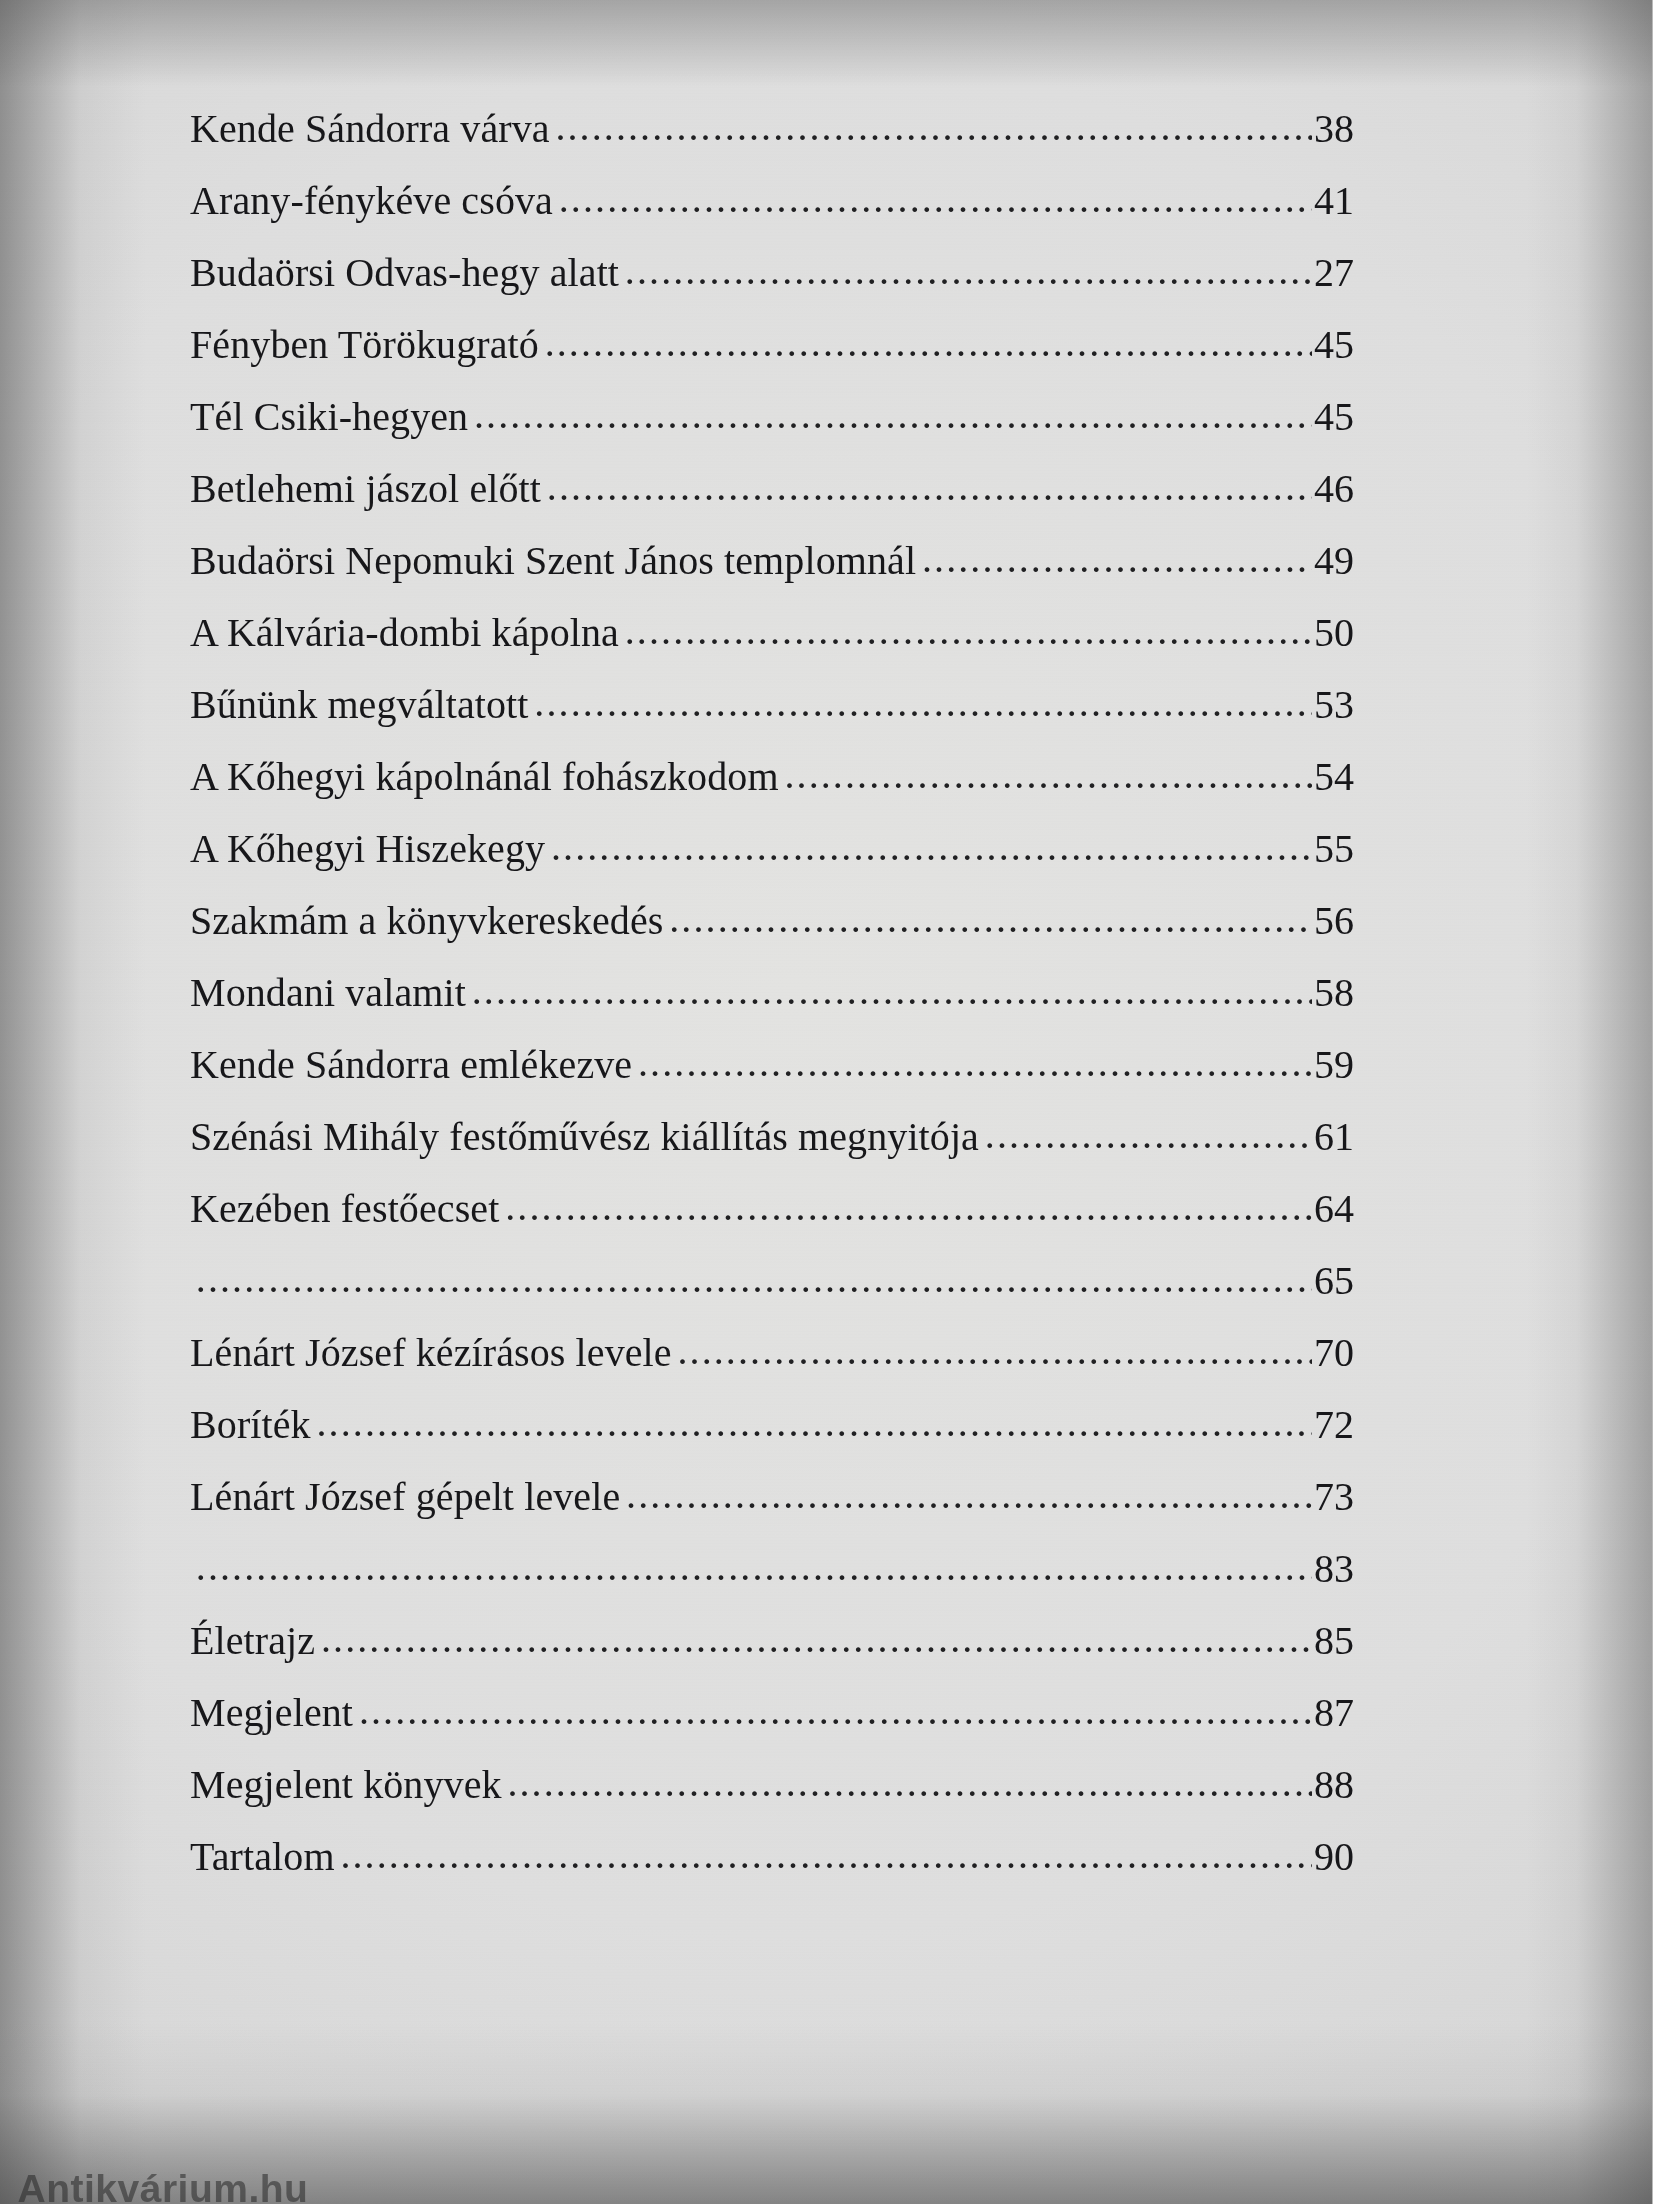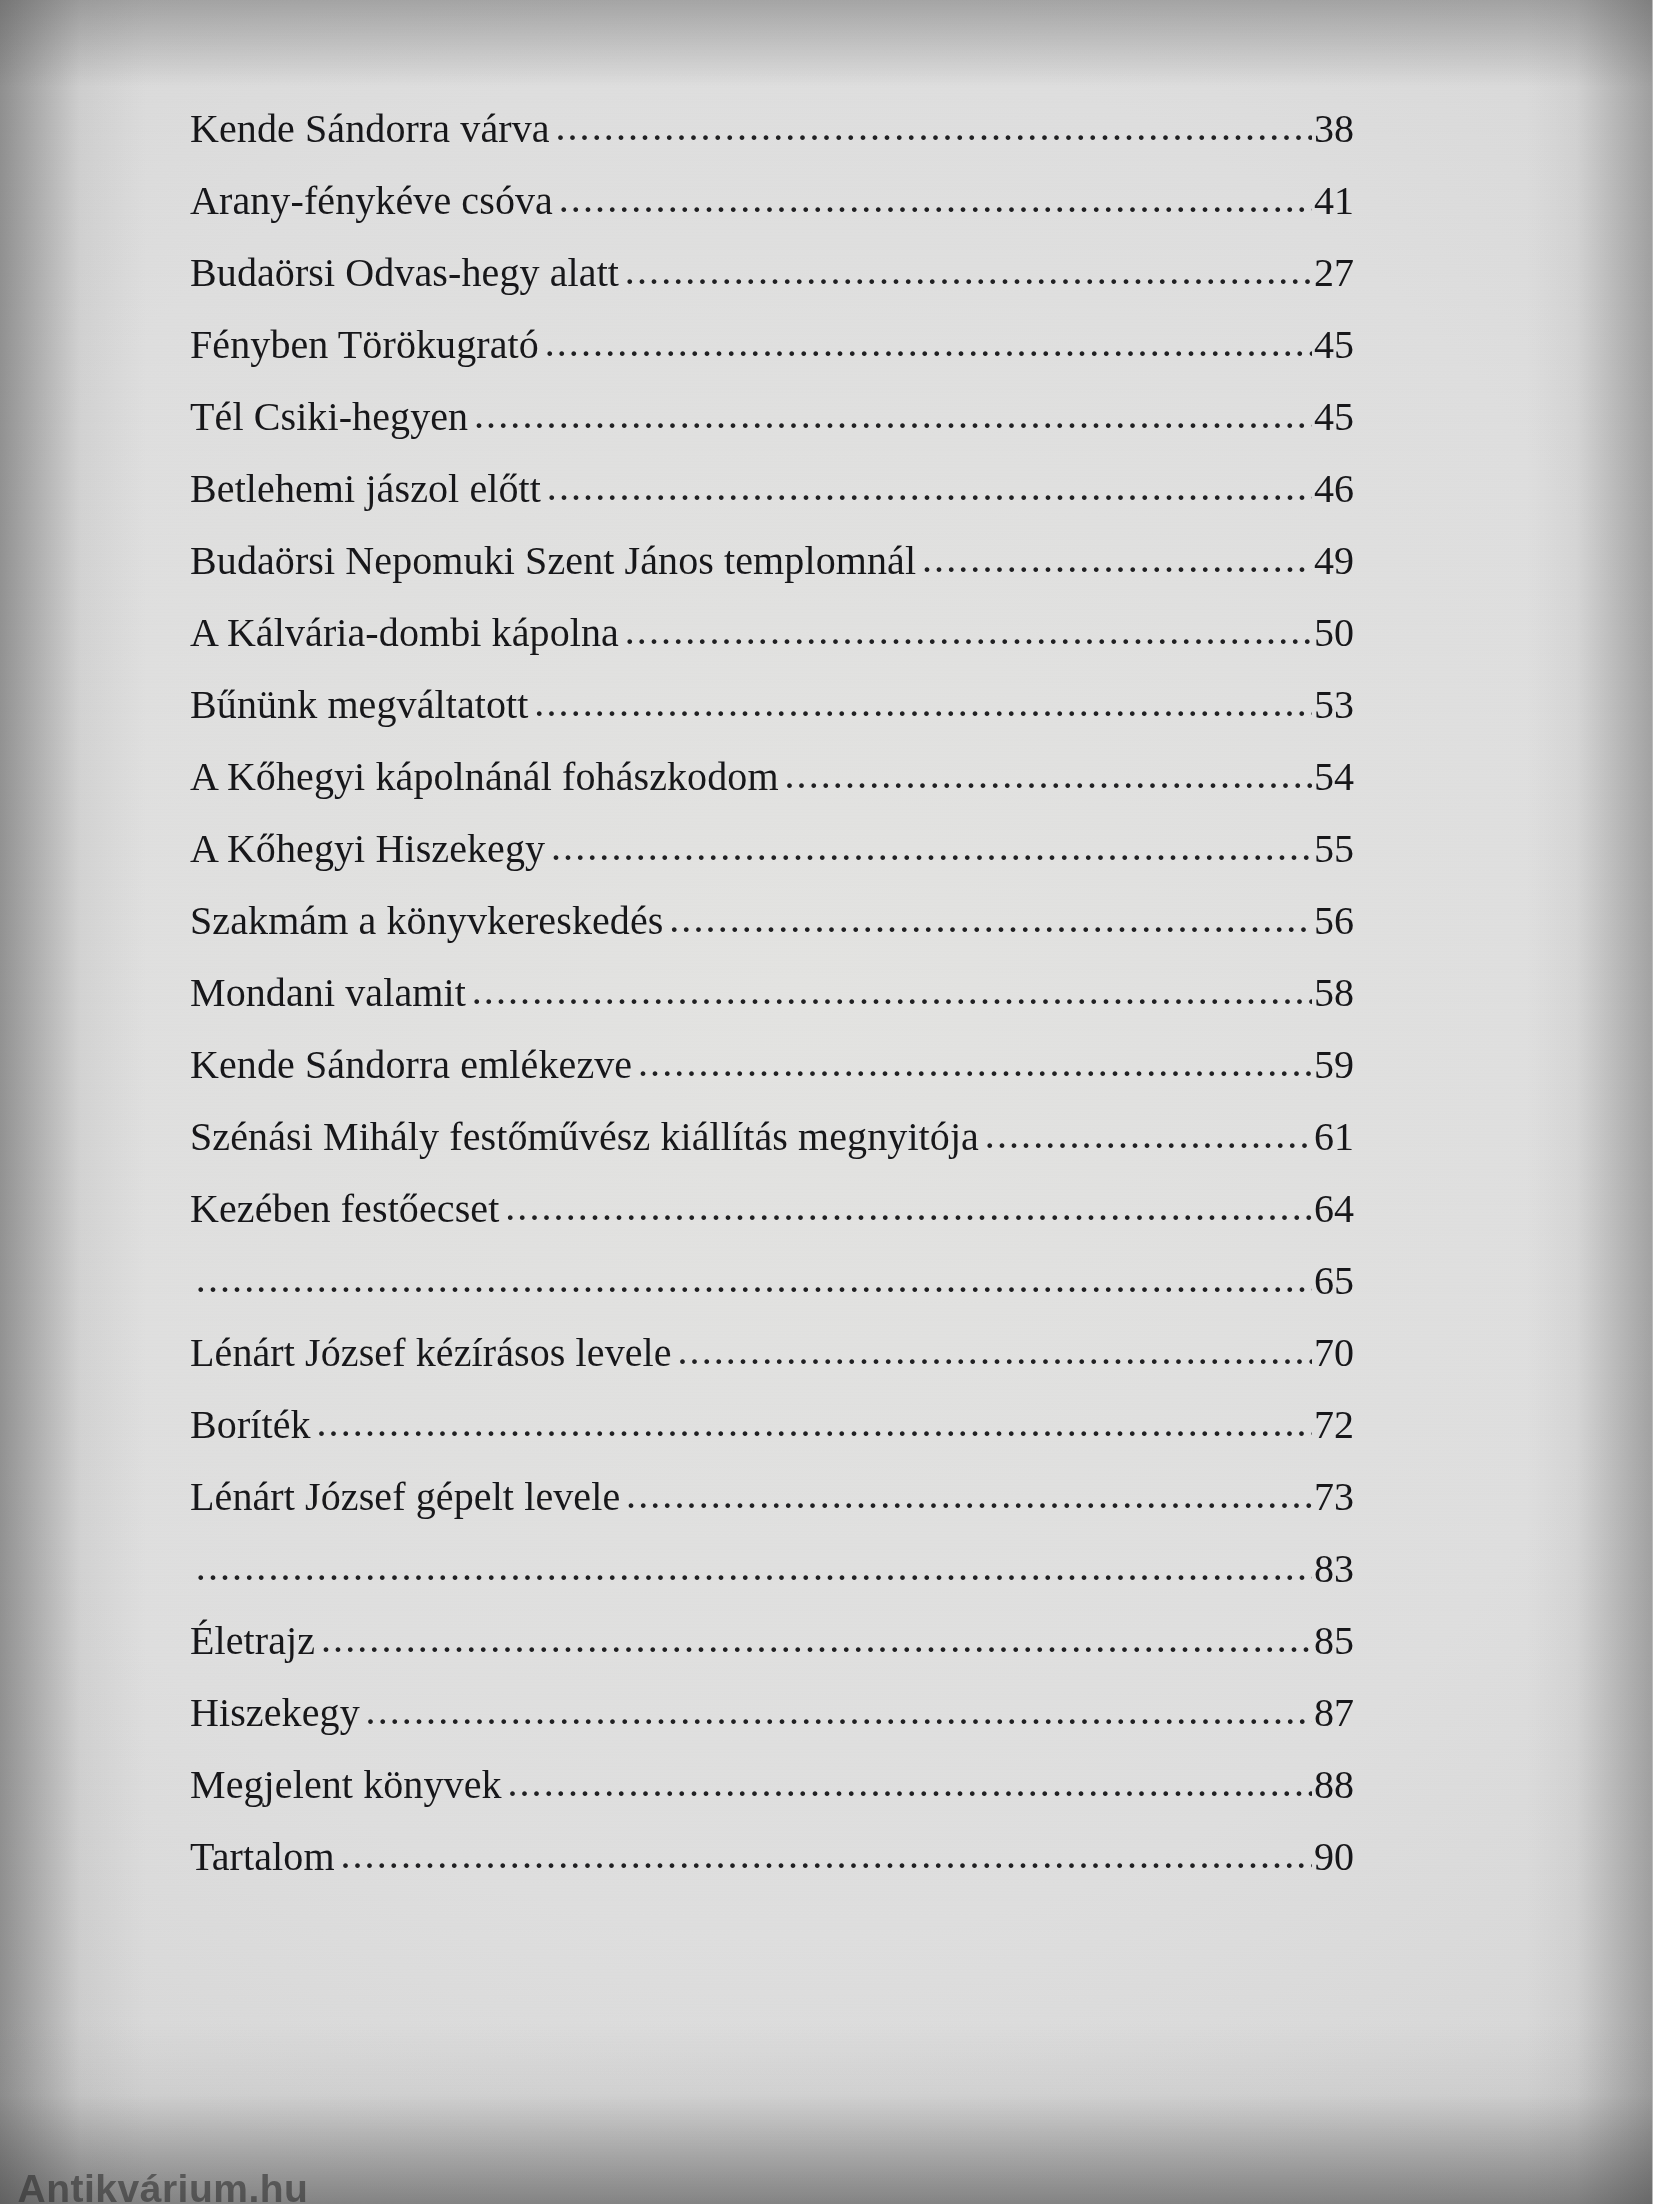--- a/index.html
+++ b/index.html
@@ -225,21 +225,21 @@
       <div class="toc-entry">
         <span class="toc-dots">......................................................................................................................</span>
         <span class="toc-page">83</span>
       </div>
       <div class="toc-entry">
         <span class="toc-title">Életrajz</span>
         <span class="toc-dots">......................................................................................................................</span>
         <span class="toc-page">85</span>
       </div>
       <div class="toc-entry">
-        <span class="toc-title">Hiszekegy</span>
+        <span class="toc-title">Megjelent</span>
         <span class="toc-dots">......................................................................................................................</span>
         <span class="toc-page">87</span>
       </div>
       <div class="toc-entry">
         <span class="toc-title">Megjelent könyvek</span>
         <span class="toc-dots">......................................................................................................................</span>
         <span class="toc-page">88</span>
       </div>
       <div class="toc-entry">
         <span class="toc-title">Tartalom</span>

